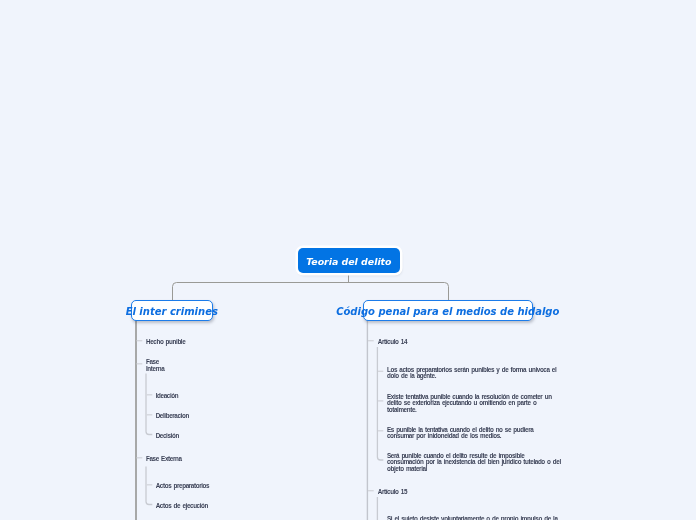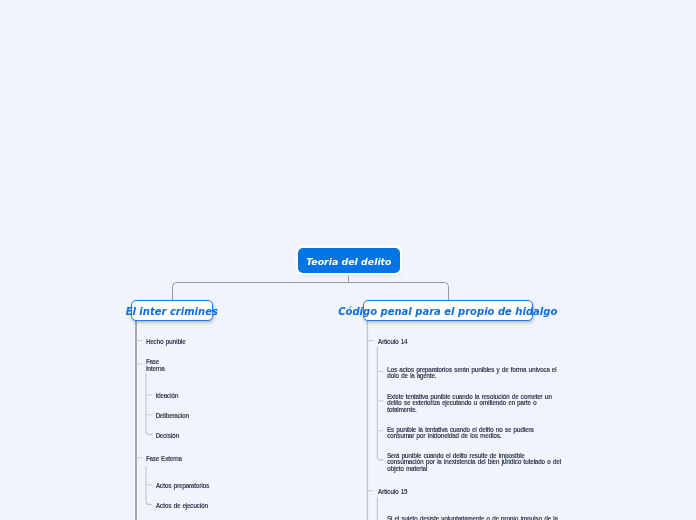--- a/index.html
+++ b/index.html
@@ -60,21 +60,21 @@
 
   <div class="node node-root" style="left:298px;top:248px;width:101.7px;height:25.2px;">
     <span>Teoria del delito</span>
   </div>
 
   <div class="node node-l2" style="left:131px;top:300px;width:81.5px;height:20.5px;">
     <span>El inter crimines</span>
   </div>
 
   <div class="node node-l2" style="left:363px;top:300px;width:169.5px;height:20.5px;">
-    <span>Código penal para el propio de hidalgo</span>
+    <span>Código penal para el medios de hidalgo</span>
   </div>
 
   <div class="leaf" style="left:146px;top:339px;">
       <span class="ln" style="top: 0px;">Hecho punible</span>
     </div>
 
   <div class="leaf" style="left:146px;top:359px;">
       <span class="ln" style="top: 0px;">Fase</span>
       <span class="ln" style="top: 7px;">Interna</span>
     </div>

